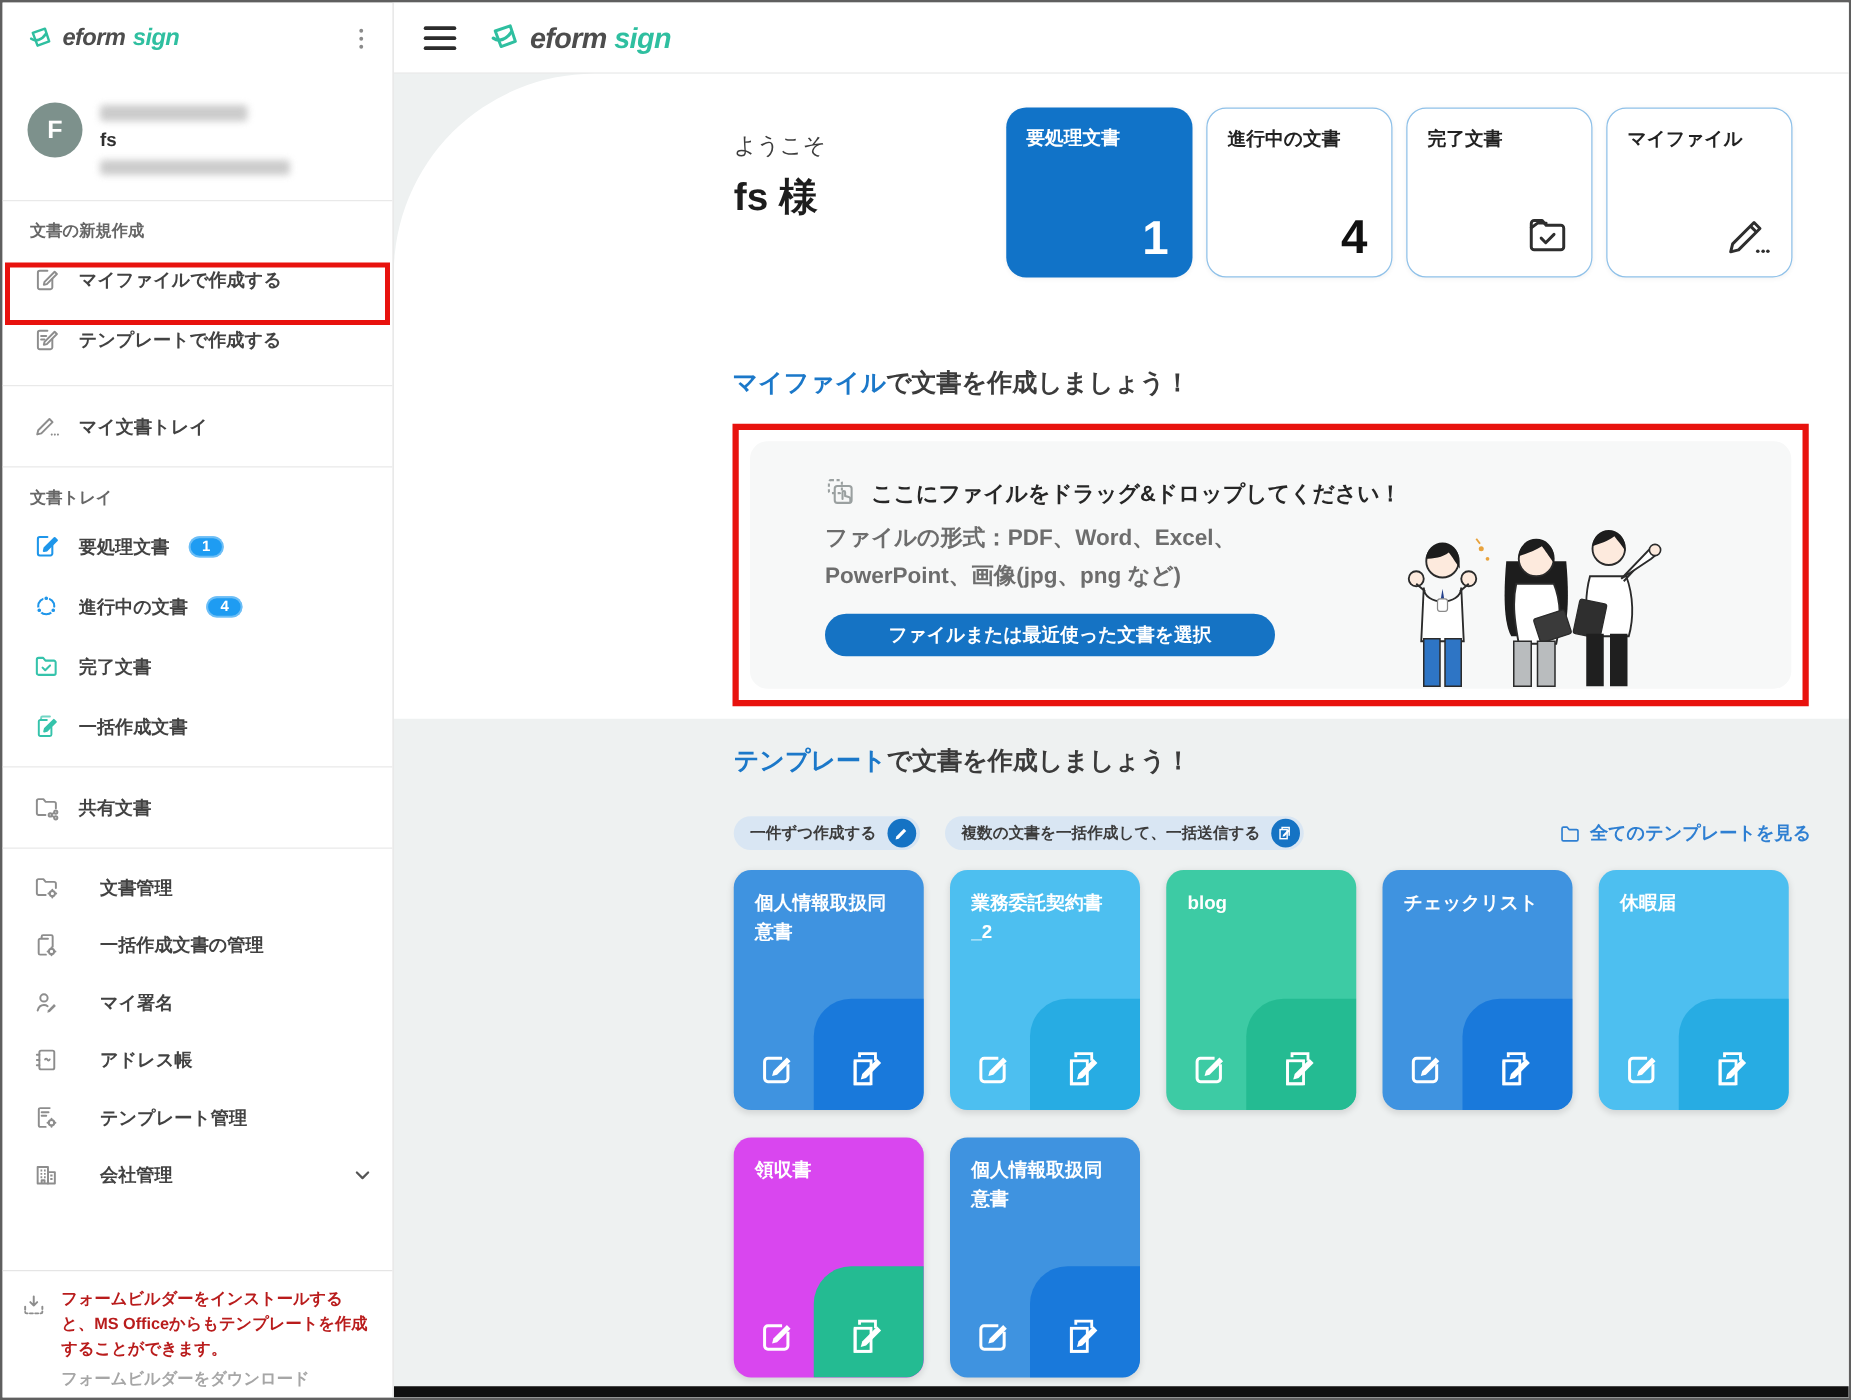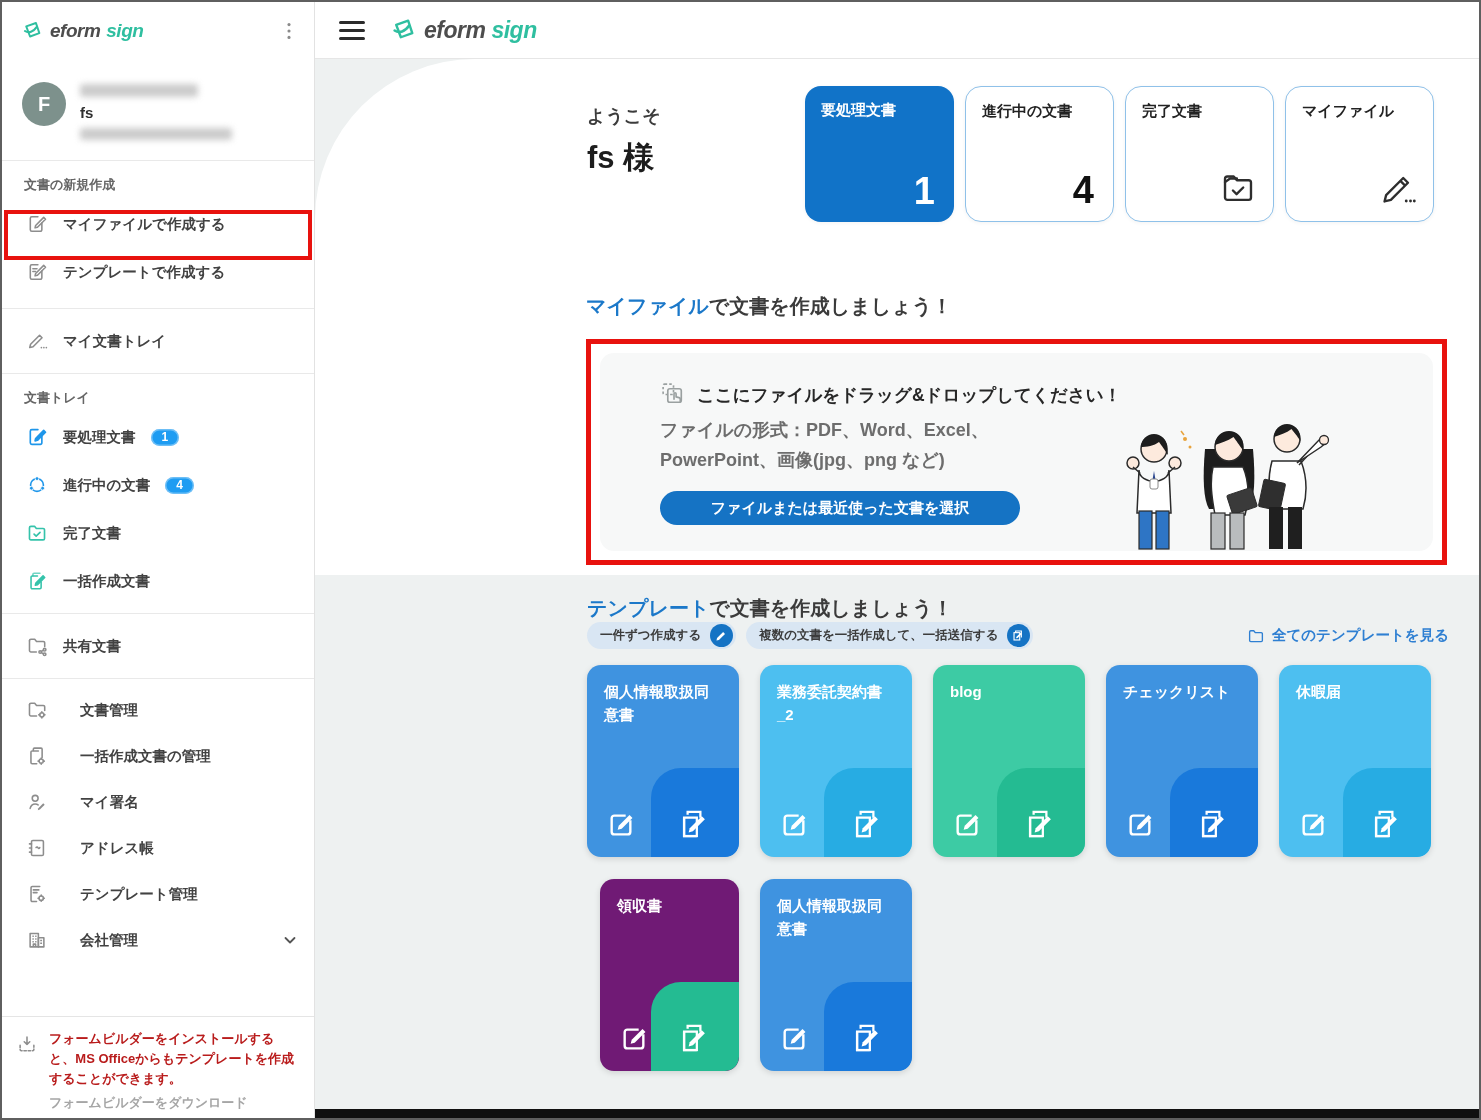--- a/index.html
+++ b/index.html
@@ -56,21 +56,21 @@
   .burger { width:26px; height:19px; display:flex; flex-direction:column; justify-content:space-between; cursor:pointer; }
   .burger i { display:block; height:3px; background:#2b2b2b; border-radius:2px; }
   .main-header .logo .mark { width:27px; height:27px; }
   .main-header .logo .w1,.main-header .logo .w2 { font-size:23px; }
 
   .main-body { flex:1; position:relative; }
   .content-panel { position:absolute; left:0; top:0; right:0; height:516px; background:#fff;
                    border-top-left-radius:160px; }
 
   .welcome { position:absolute; left:272px; top:45px; }
-  .welcome .greet { font-size:18px; font-weight:700; color:#3c3c3c; margin-bottom:9px; }
+  .welcome .greet { font-size:18px; font-weight:400; color:#3c3c3c; margin-bottom:9px; }
   .welcome .user { font-size:31px; font-weight:700; color:#1d1d1d; }
 
   .stat-cards { position:absolute; left:490px; top:27px; display:flex; gap:11px; }
   .stat-card { width:149px; height:136px; border-radius:16px; background:#fff; border:1px solid #8fc1e9;
                position:relative; box-shadow:0 1px 4px rgba(0,0,0,.05); cursor:pointer; }
   .stat-card.active { background:#1173c8; border:none; }
   .stat-label { position:absolute; left:16px; top:15px; font-size:15px; font-weight:700; color:#222; }
   .stat-card.active .stat-label { color:#fff; }
   .stat-value { position:absolute; right:19px; bottom:9px; font-size:38px; font-weight:700; color:#111; }
   .stat-card.active .stat-value { color:#fff; }
@@ -86,21 +86,21 @@
   .dz-title-row { display:flex; align-items:center; gap:10px; }
   .dz-icon { width:27px; height:27px; color:#9aa0a0; flex:none; }
   .dz-title { font-size:17.5px; font-weight:700; color:#272727; }
   .dz-note { margin-top:8px; width:400px; font-size:18px; line-height:1.65; color:#6d6d6d; font-weight:600; }
   .dz-button { margin-top:16px; width:360px; height:34px; border:none; border-radius:17px; background:#1573c4;
                color:#fff; font-size:15px; font-weight:700; cursor:pointer;
                font-family:"Liberation Sans","DejaVu Sans",sans-serif; }
   .dz-illustration { position:absolute; right:96px; bottom:0; width:228px; height:144px; }
 
   .tpl-section { position:absolute; left:272px; top:536px; width:862px; }
-  .legend-row { display:flex; align-items:center; gap:10px; margin-top:0; }
+  .legend-row { display:flex; align-items:center; gap:20px; margin-top:31px; }
   .legend-pill { background:#d9e6f3; border-radius:14px; height:27px; display:inline-flex; align-items:center;
                  padding:0 3px 0 13px; font-size:12.5px; font-weight:700; color:#3c3c3c; }
   .legend-circle { width:23px; height:23px; border-radius:50%; background:#1573c4; margin-left:9px;
                    display:flex; align-items:center; justify-content:center; }
   .legend-circle svg { width:13px; height:13px; color:#fff; }
   .view-all { margin-left:auto; display:flex; align-items:center; gap:7px; color:#2e7fd2;
               font-size:14.5px; font-weight:700; cursor:pointer; }
   .view-all svg { width:18px; height:18px; }
 
   .tpl-grid { margin-top:16px; display:grid; grid-template-columns:repeat(5,152px); gap:22px 21px; }
@@ -507,21 +507,21 @@
                 <path d="M15.5 5H7a2 2 0 0 0-2 2v10a2 2 0 0 0 2 2h10a2 2 0 0 0 2-2v-8.5"></path>
                 <path d="m10.3 12.6 8.1-8.1 2.2 2.2-8.1 8.1-3 .8z" fill="currentColor" stroke="none"></path>
               </svg>
             <svg class="tpl-icon multi" viewBox="0 0 24 24" fill="none" stroke="currentColor" stroke-width="1.6">
                 <path d="M7.5 5.5v-2h9v4"></path>
                 <path d="M5 7.5v13h9"></path>
                 <rect x="5" y="7.5" width="9" height="13"></rect>
                 <path d="m9 15 8.5-8.5 2.2 2.2L11.2 17.2l-3 .8z" fill="currentColor" stroke="none"></path>
               </svg>
           </div>
-          <div class="tpl-card" style="background: #701a75; margin-left: 13px;">
+          <div class="tpl-card" style="background: #d946ef;">
             <div class="card-corner" style="background: rgb(36, 187, 146);"></div>
             <div class="tpl-title">領収書</div>
             <svg class="tpl-icon single" viewBox="0 0 24 24" fill="none" stroke="currentColor" stroke-width="1.8">
                 <path d="M15.5 5H7a2 2 0 0 0-2 2v10a2 2 0 0 0 2 2h10a2 2 0 0 0 2-2v-8.5"></path>
                 <path d="m10.3 12.6 8.1-8.1 2.2 2.2-8.1 8.1-3 .8z" fill="currentColor" stroke="none"></path>
               </svg>
             <svg class="tpl-icon multi" viewBox="0 0 24 24" fill="none" stroke="currentColor" stroke-width="1.6">
                 <path d="M7.5 5.5v-2h9v4"></path>
                 <path d="M5 7.5v13h9"></path>
                 <rect x="5" y="7.5" width="9" height="13"></rect>

